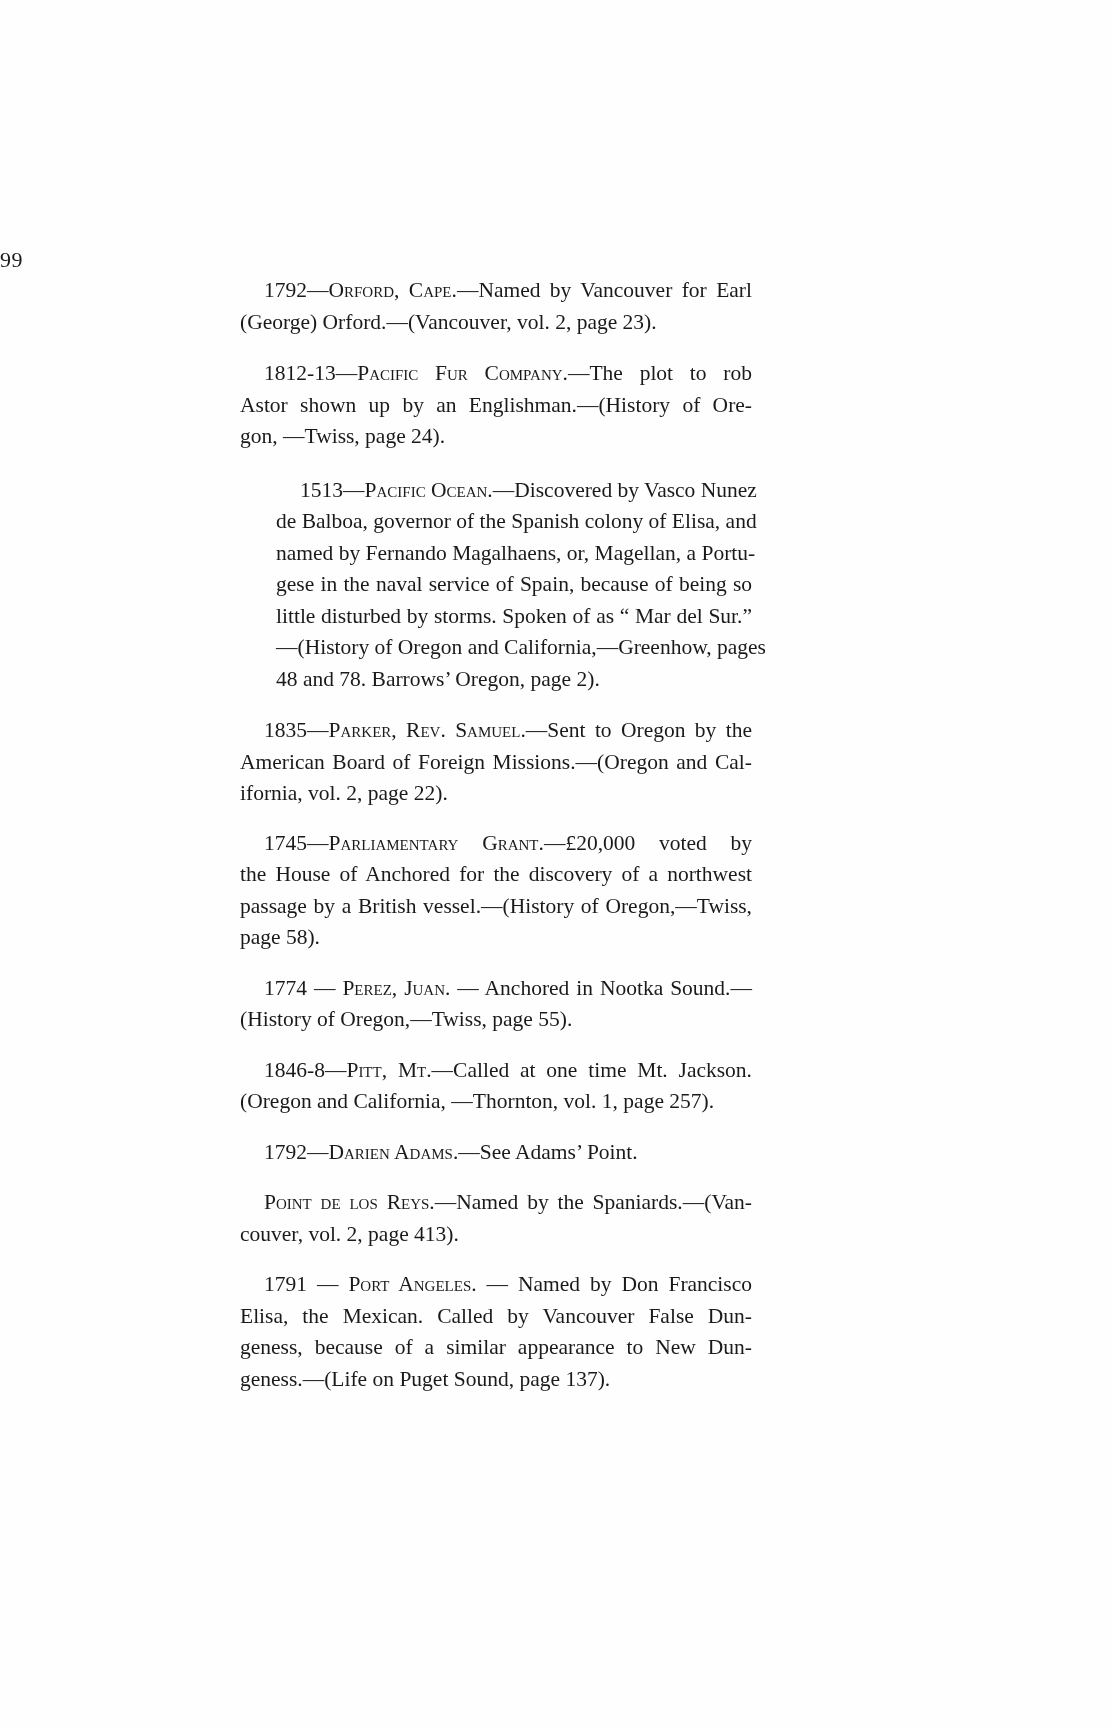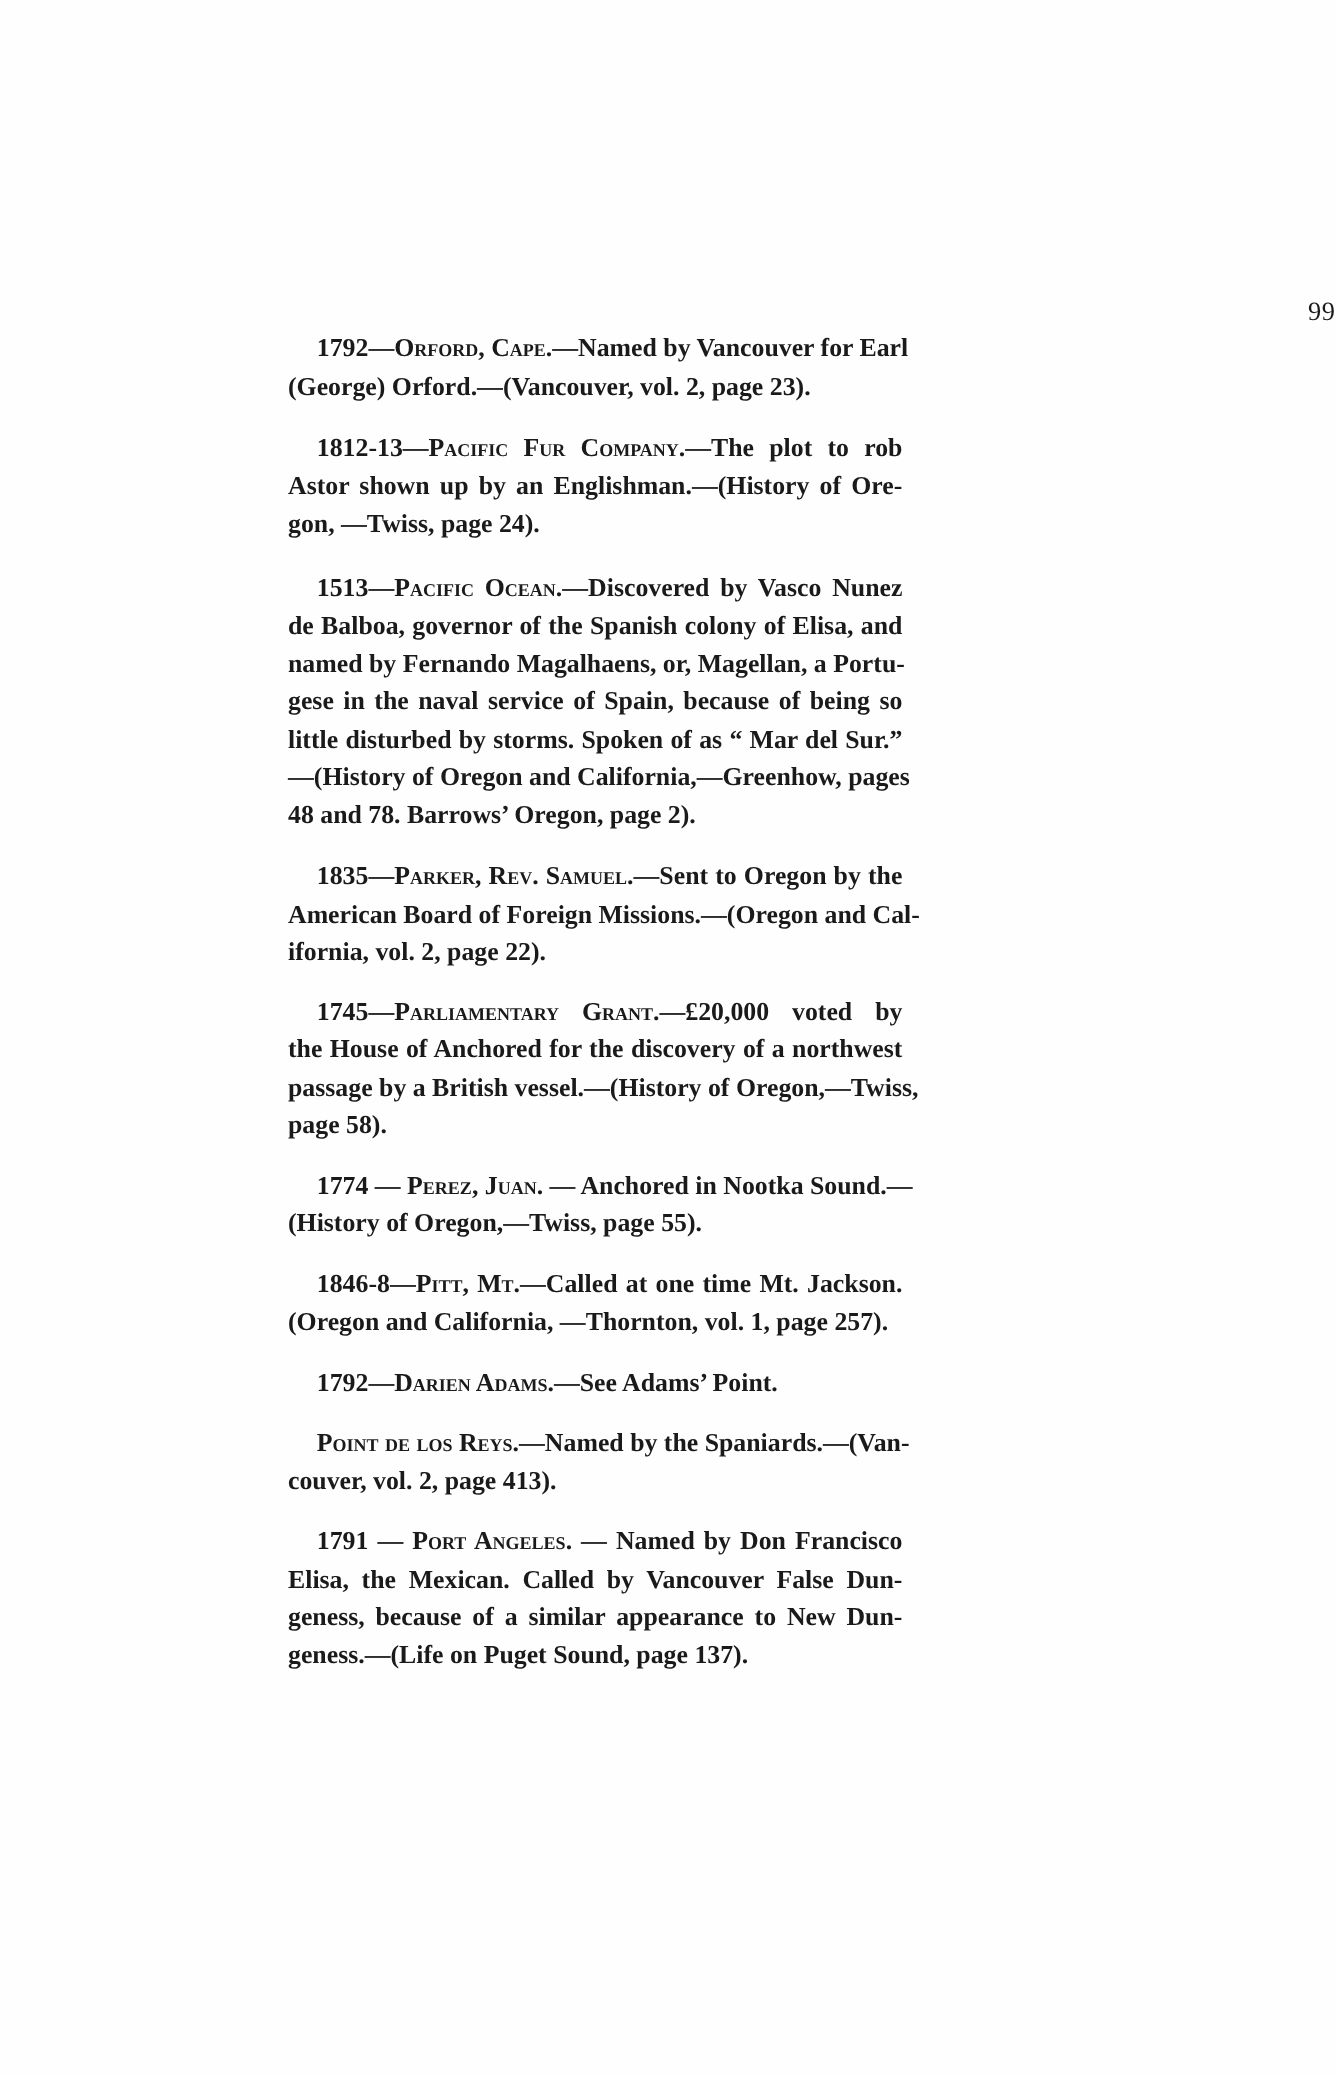--- a/index.html
+++ b/index.html
@@ -5,37 +5,37 @@
     html, body { margin: 0; padding: 0; background: #ffffff; }
     body { width: 1113px; height: 1728px; position: relative; overflow: hidden; }
     .page {
       position: absolute; left: 0; top: 0; width: 1113px; height: 1728px;
       background: #fefefe;
       font-family: "Liberation Serif", "DejaVu Serif", serif;
       color: #1a1a1a;
     }
     .page-number {
       position: absolute; top: 247px; left: 0; width: 1113px;
-      text-align: right; font-size: 22px; letter-spacing: 0.5px;
+      text-align: left; font-size: 22px; letter-spacing: 0.5px;
     }
     .text-block {
       position: absolute; left: 240px; width: 512px; top: 275px;
     }
-    .entry { margin: 0 0 18px 0; font-weight: bold; }
+    .entry { margin: 0 0 18px 0; }
     .line {
       font-size: 21.5px; line-height: 31.5px; height: 31.5px;
       white-space: nowrap; text-align: justify; text-align-last: justify;
       display: block;
     }
     .line.first { text-indent: 24px; }
     .line.last { text-align-last: left; }
     .sc { font-variant: small-caps; }
     .entry.e1 { margin-bottom: 20px; }
     .entry.e2 { margin-bottom: 22px; }
-    .entry.e3 { margin-bottom: 20px; }
+    .entry.e3 { margin-bottom: 20px; margin-left: 36px; }
     .entry.e4 { }
     .entry.e5 { margin-bottom: 19px; }
     .entry.e6 { margin-bottom: 19px; }
     .entry.e7 { margin-bottom: 19px; }
     .entry.e8 { margin-bottom: 19px; }
     .entry.e9 { margin-bottom: 19px; }
   </style>
 </head>
 <body>
 

